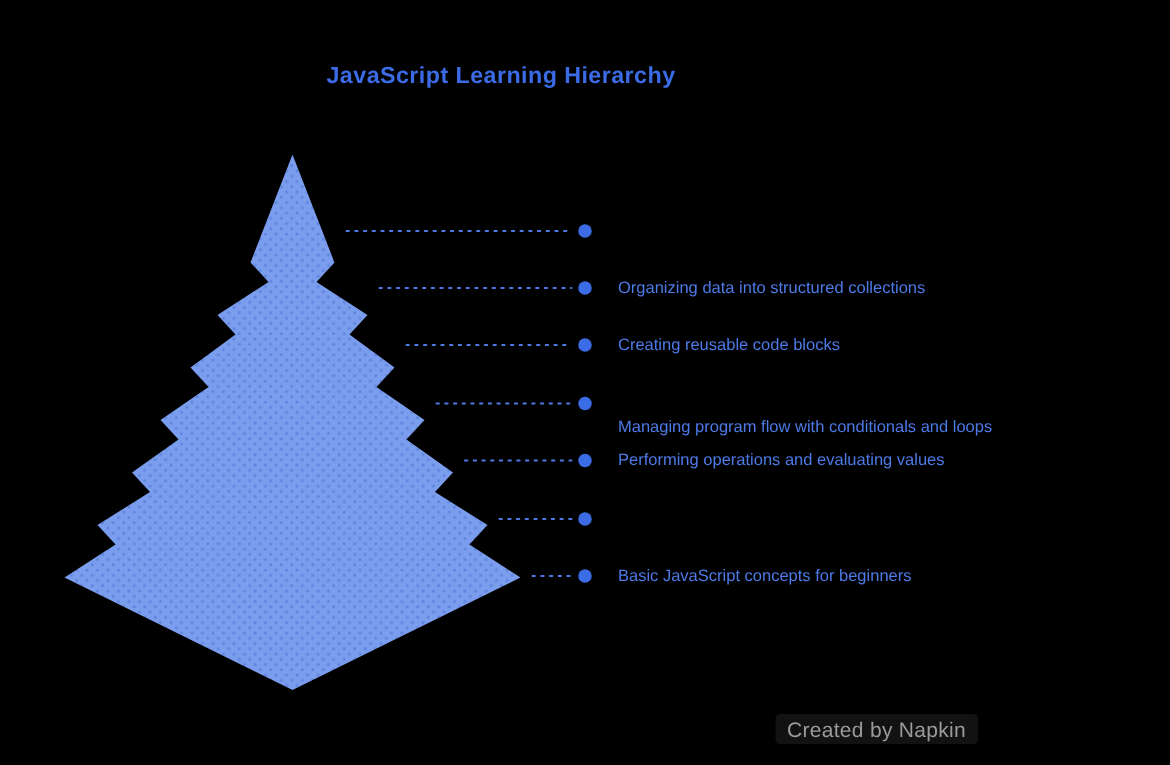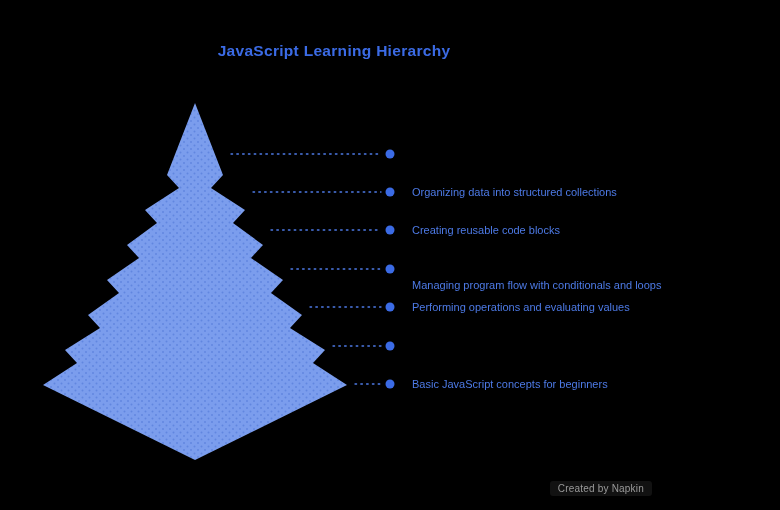--- a/index.html
+++ b/index.html
@@ -37,21 +37,21 @@
     left: 412px;
     transform: translateY(-50%);
     font-size: 11px;
     color: #4d7ae6;
     white-space: nowrap;
   }
   .watermark {
     position: absolute;
     right: 16px;
     bottom: 14px;
-    font-size: 10px;
+    font-size: 14px;
     color: #9a9a9a;
     background: rgba(255,255,255,0.07);
     padding: 2px 8px;
     border-radius: 3px;
     letter-spacing: 0.2px;
     margin-top: 30px;
   }
 </style>
 </head>
 <body>

